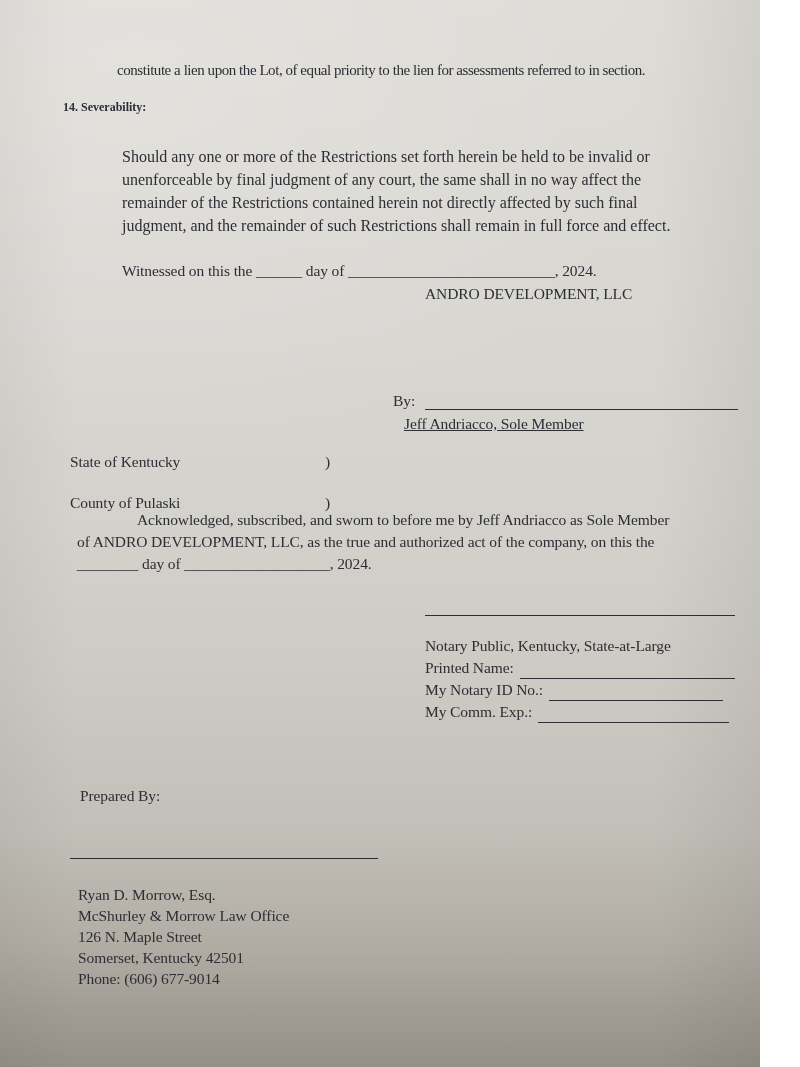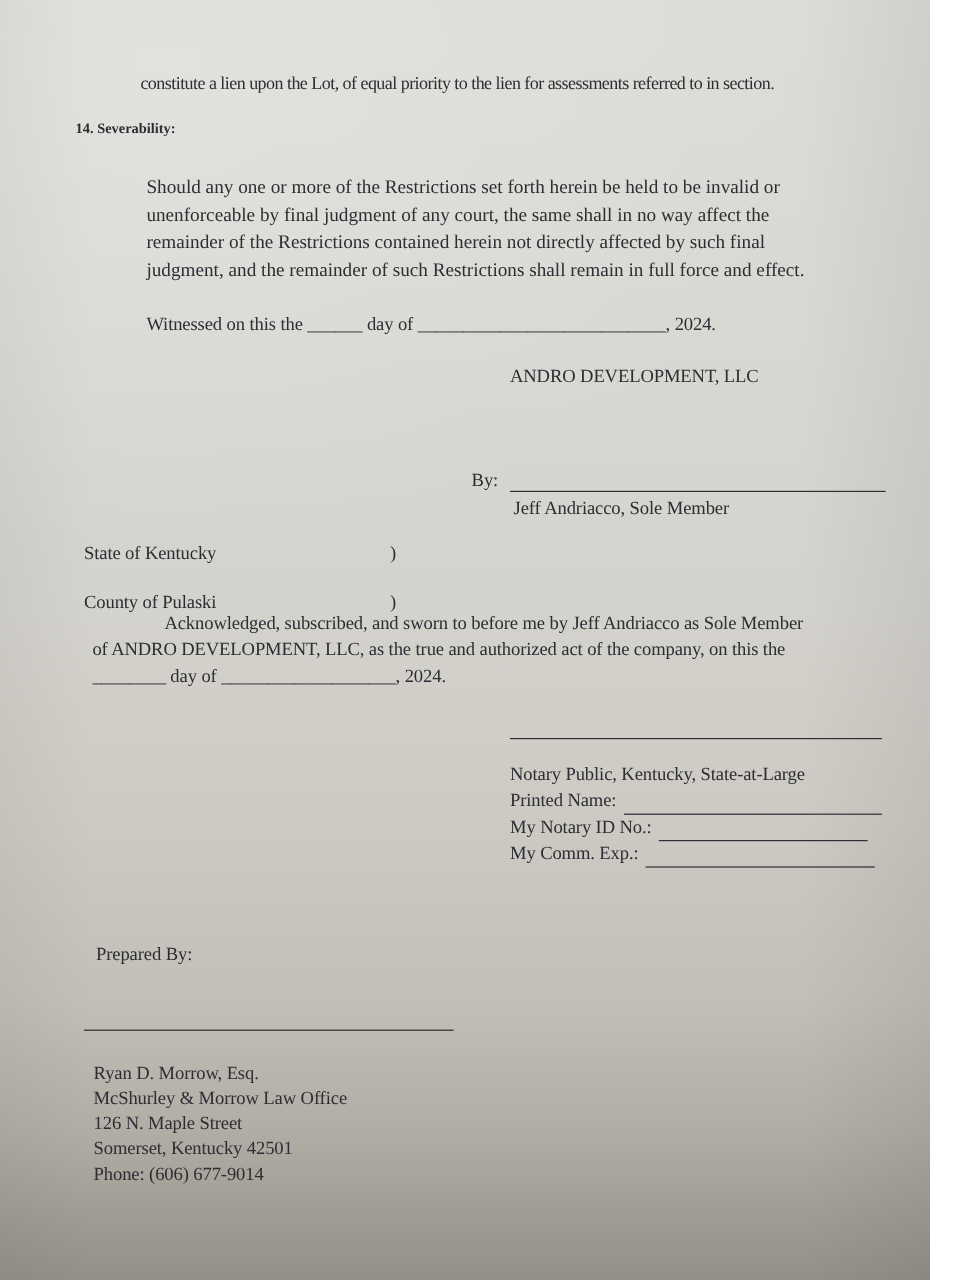--- a/index.html
+++ b/index.html
@@ -8,21 +8,20 @@
     width:760px;height:1067px;
     overflow:hidden;
     font-family:"Liberation Serif", serif;
     background:
       radial-gradient(120% 60% at 18% 8%, rgba(255,255,255,0.18) 0%, rgba(255,255,255,0) 60%),
       linear-gradient(to right, rgba(0,0,0,0.04) 0%, rgba(0,0,0,0) 10%, rgba(0,0,0,0) 86%, rgba(0,0,0,0.06) 100%),
       linear-gradient(to bottom,
         #dedcd7 0%, #d9d7d2 28%, #d4d2cc 48%, #cdcac4 64%,
         #c2bfb8 78%, #b2aea6 88%, #a19c93 95%, #949087 100%);
     color:#2d2d34;
-    padding-left:15px;
   }
   .abs{position:absolute;}
   .txt{font-size:15.5px; letter-spacing:-0.1px; white-space:nowrap;margin-top:19px;}
   .intro{font-size:15px; letter-spacing:-0.45px;}
   .heading{font-weight:bold; font-size:12px;}
   .para div{line-height:23px; white-space:nowrap;}
   .ackpara div{line-height:22px; white-space:nowrap;}
   .ack-indent{padding-left:60px;}
   .row22{height:22px; line-height:22px;}
   .paren-col{display:inline-block; width:255px;}
@@ -45,27 +44,27 @@
 
   <div class="abs para" style="left:122px; top:145px;">
     <div>Should any one or more of the Restrictions set forth herein be held to be invalid or</div>
     <div>unenforceable by final judgment of any court, the same shall in no way affect the</div>
     <div>remainder of the Restrictions contained  herein not directly affected by such final</div>
     <div>judgment, and the remainder of such Restrictions shall remain in full force and effect.</div>
   </div>
 
   <div class="abs txt" style="left:122px; top:243px;">Witnessed on this the ______ day of ___________________________, 2024.</div>
 
-  <div class="abs txt" style="left:425px; top:286px;">ANDRO DEVELOPMENT, LLC</div>
+  <div class="abs txt" style="left:425px; top:266px;">ANDRO DEVELOPMENT, LLC</div>
 
   <div class="abs byrow" style="left:393px; top:373px; width:345px;">
     <span class="txt">By:</span>
     <span class="by-blank"></span>
   </div>
-  <div class="abs txt" style="left:428px; top:396px;">Jeff Andriacco, Sole Member</div>
+  <div class="abs txt" style="left:404px; top:396px;text-decoration:underline;">Jeff Andriacco, Sole Member</div>
 
   <div class="abs" style="left:70px; top:432px;">
     <div class="txt row22">
       <span class="paren-col">State of Kentucky</span><span>)</span>
     </div>
     <div class="txt row22">
       <span class="paren-col">County of Pulaski</span><span>)</span>
     </div>
   </div>
 

